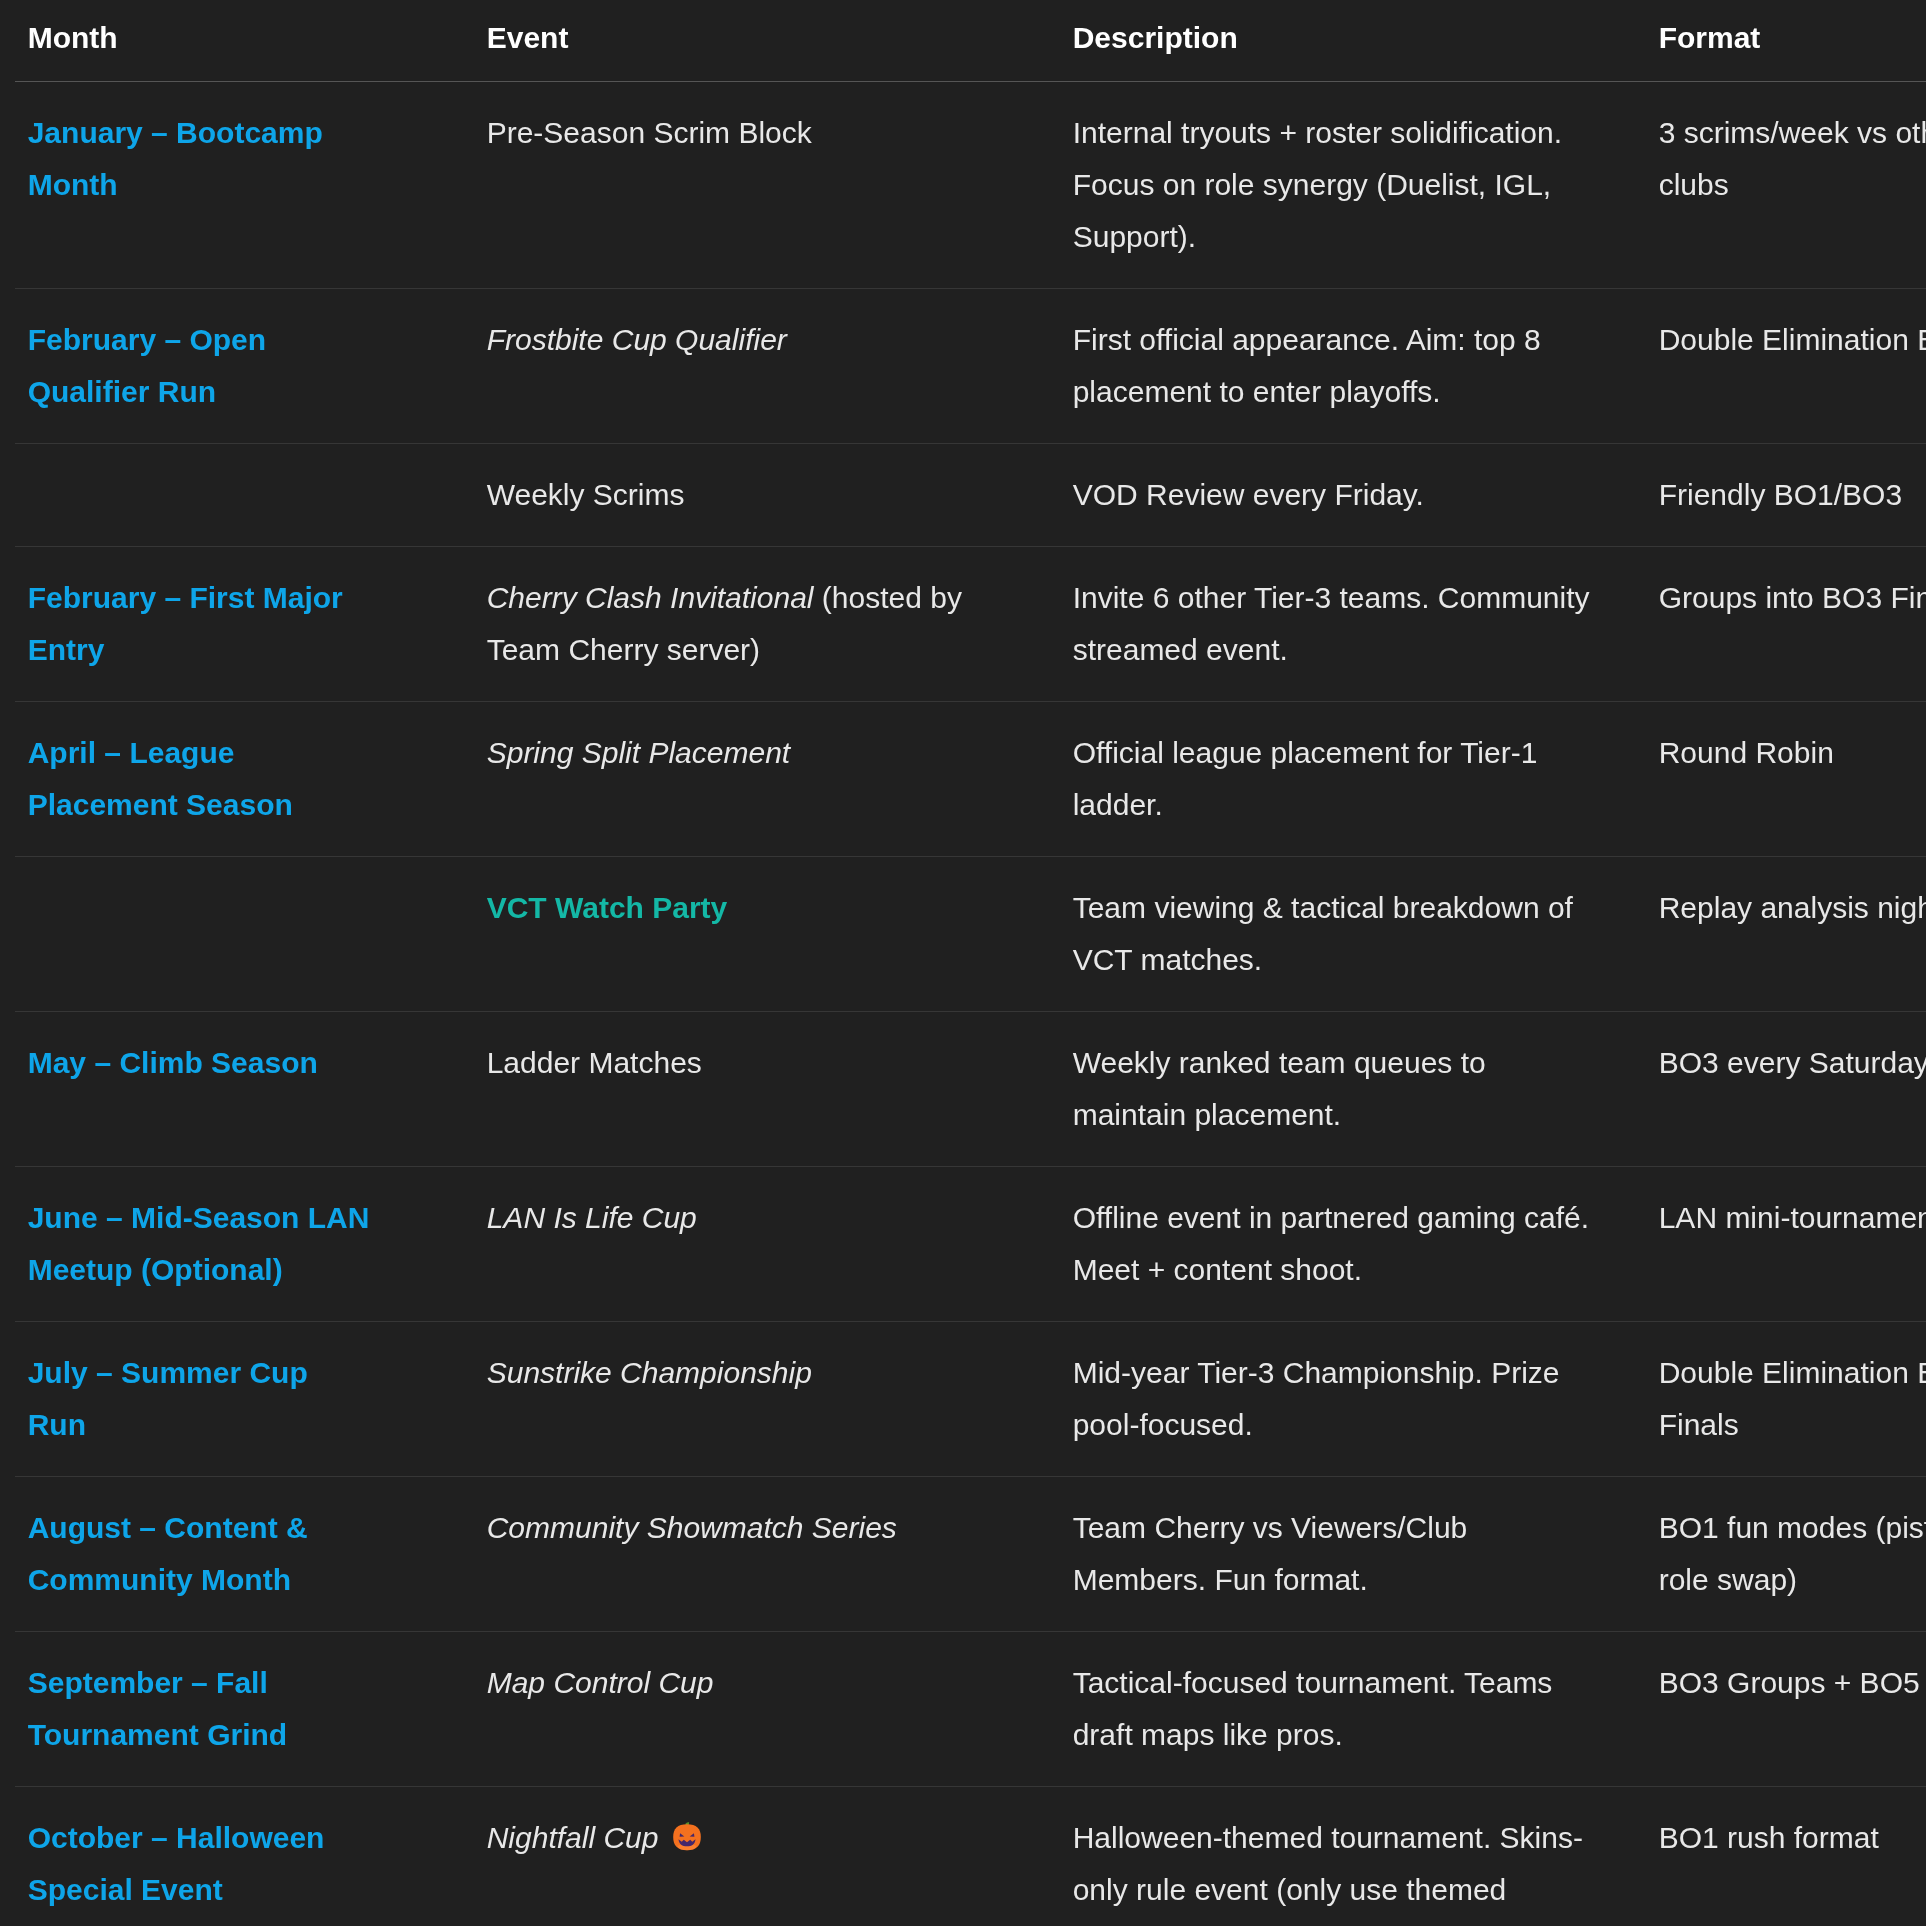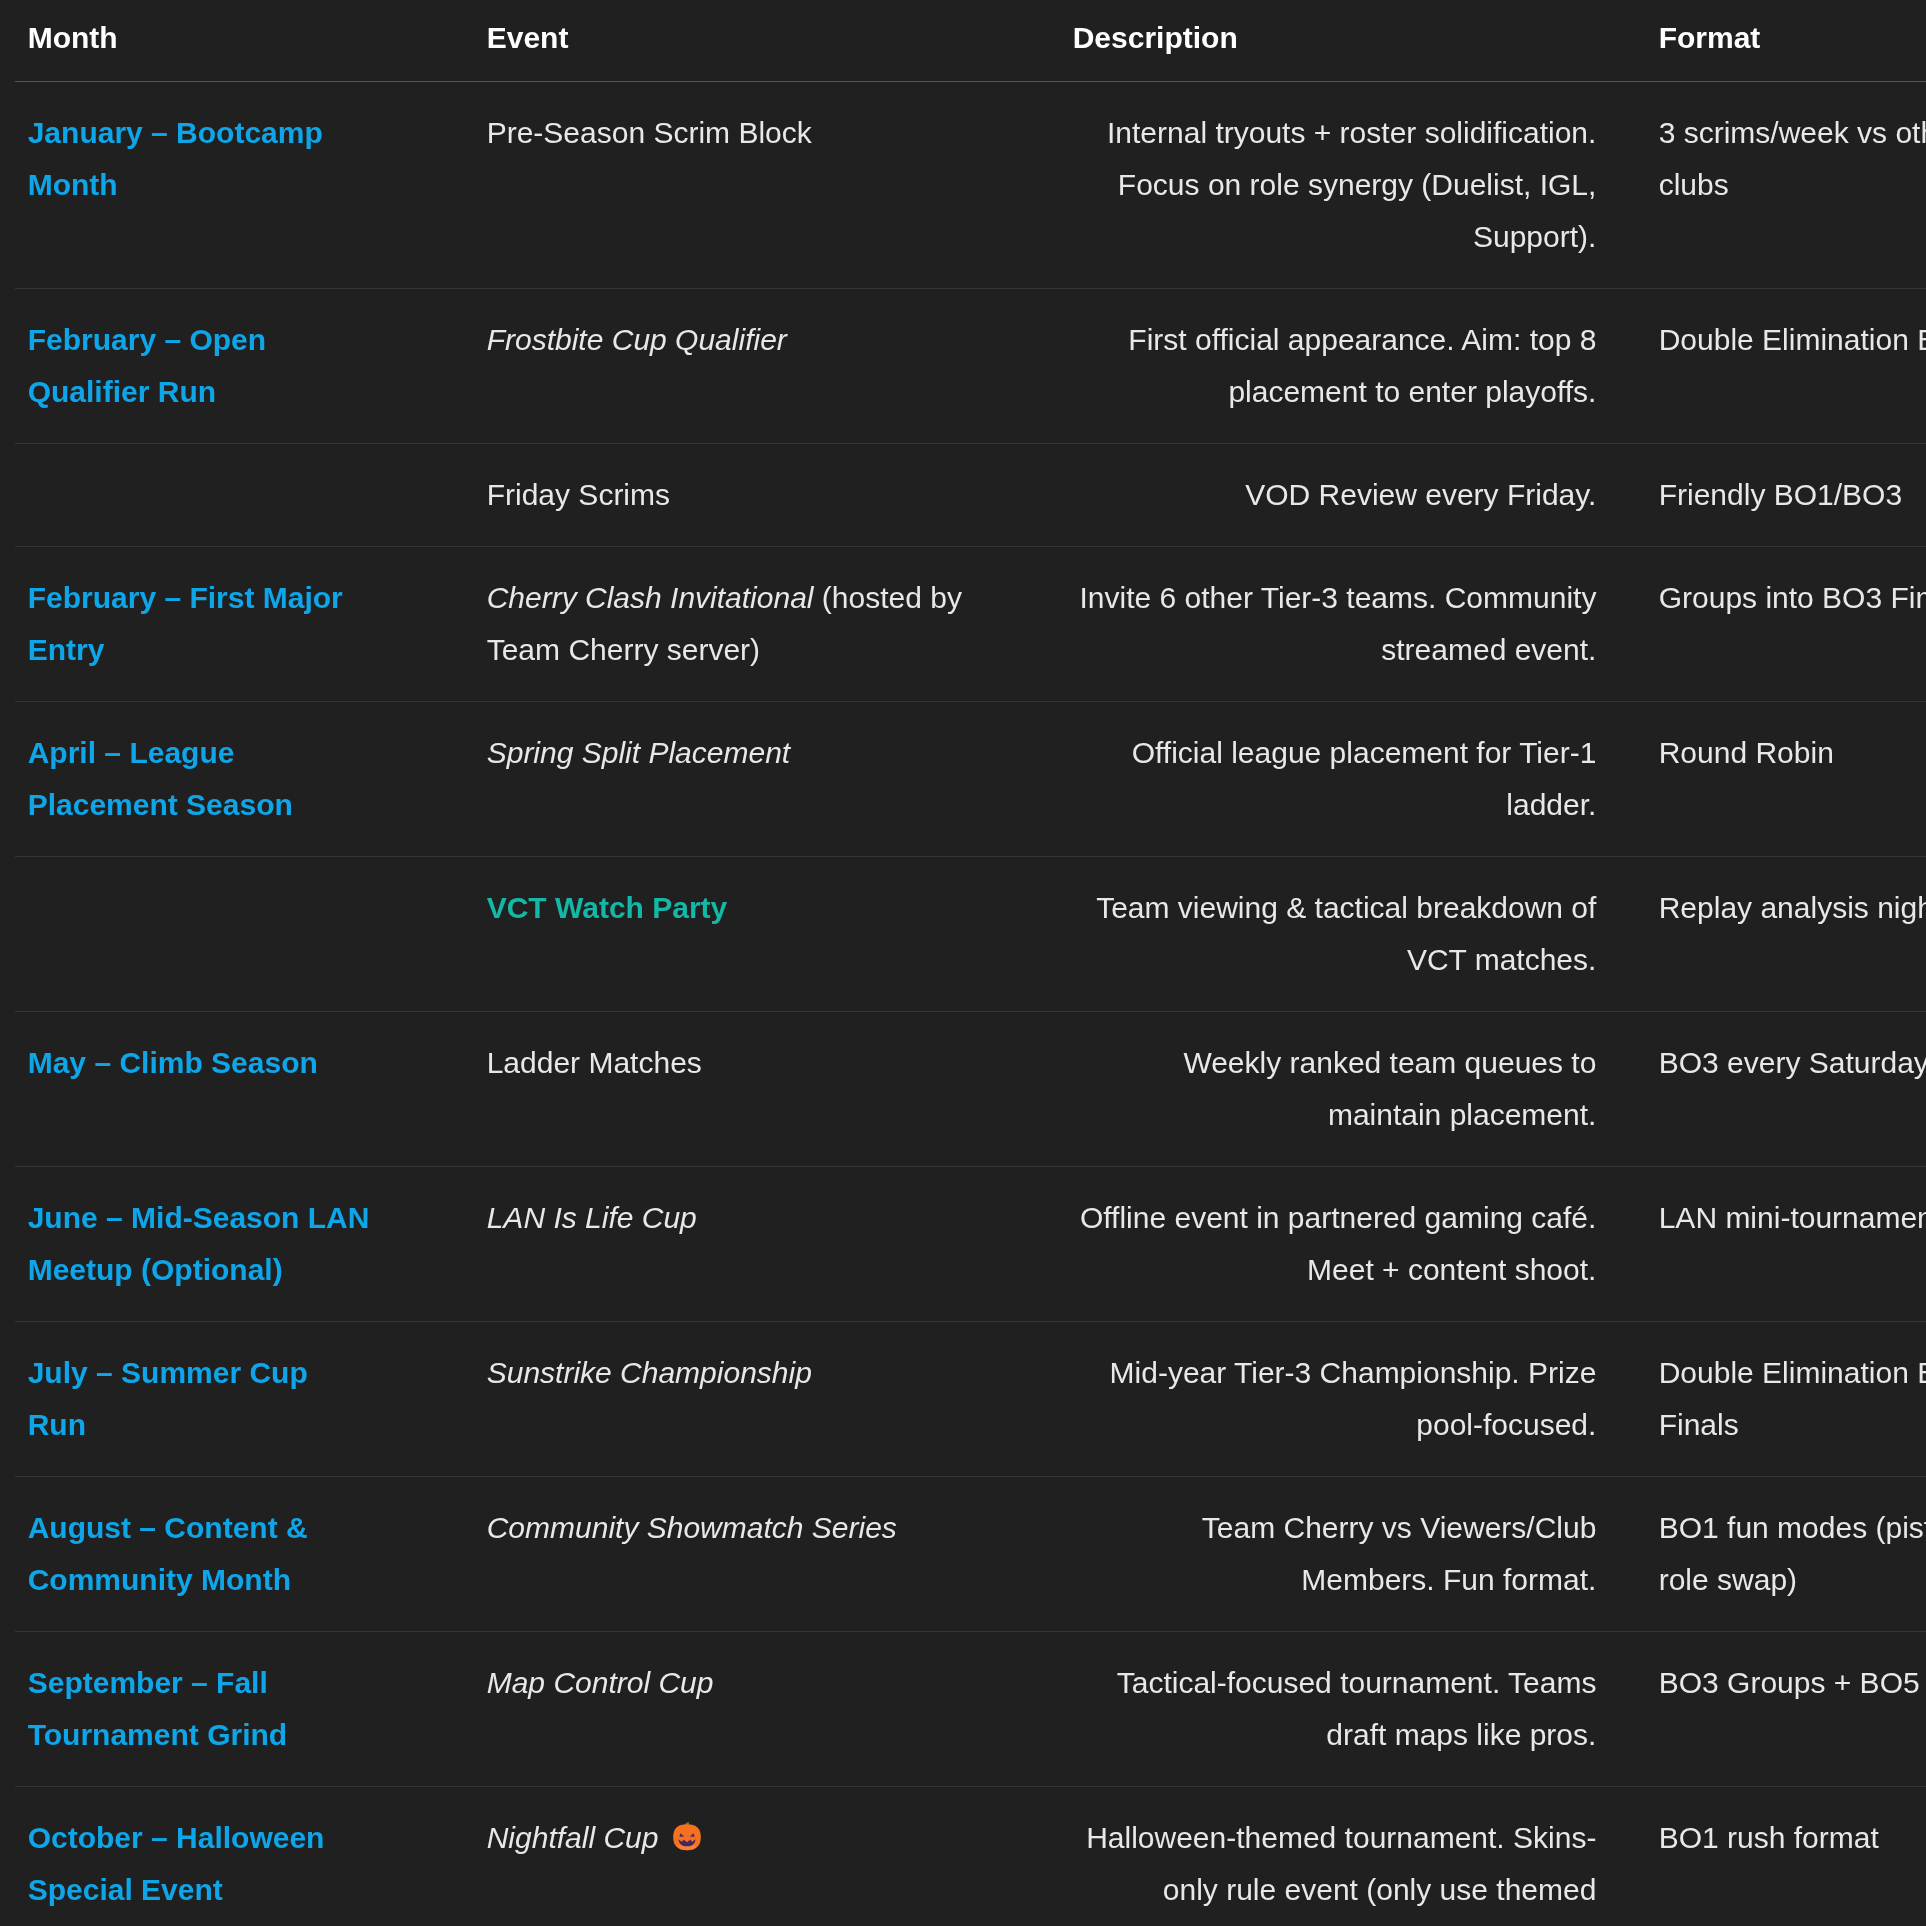--- a/index.html
+++ b/index.html
@@ -39,21 +39,21 @@
     padding: 11.6px 39px 17.7px 12.3px;
     border-bottom: 1.2px solid rgba(255,255,255,0.24);
   }
   td {
     vertical-align: top;
     padding: 25px 39px 25px 12.3px;
     border-bottom: 1.2px solid rgba(255,255,255,0.10);
   }
   td.cell-month  { padding-right: 102px; font-weight: 700; color: #0ea5e9; }
   td.cell-event  { padding-right: 85px; }
-  td.cell-desc   { padding-right: 50px; text-align: right; }
+  td.cell-desc   { padding-right: 50px; }
   td.cell-format { padding-right: 92px; }
   .ev-italic { font-style: italic; }
   .ev-bold   { font-weight: 700; color: #14b8a6; }
   .emoji {
     display: inline-block;
     width: 34px;
     height: 34px;
     vertical-align: -5.4px;
     margin-left: 3.1px;
   }
@@ -87,21 +87,21 @@
             <td class="cell-format">3 scrims/week vs other Tier-3 clubs</td>
           </tr>
           <tr>
             <td class="cell-month">February – Open Qualifier Run</td>
             <td class="cell-event"><span class="ev-italic ">Frostbite Cup Qualifier</span></td>
             <td class="cell-desc">First official appearance. Aim: top 8 placement to enter playoffs.</td>
             <td class="cell-format">Double Elimination BO3</td>
           </tr>
           <tr>
             <td class="cell-month"></td>
-            <td class="cell-event"><span class="">Friday Scrims</span></td>
+            <td class="cell-event"><span class="">Weekly Scrims</span></td>
             <td class="cell-desc">VOD Review every Friday.</td>
             <td class="cell-format">Friendly BO1/BO3</td>
           </tr>
           <tr>
             <td class="cell-month">February – First Major Entry</td>
             <td class="cell-event"><span class="ev-italic ">Cherry Clash Invitational</span><span class=""> (hosted by Team Cherry server)</span></td>
             <td class="cell-desc">Invite 6 other Tier-3 teams. Community streamed event.</td>
             <td class="cell-format">Groups into BO3 Finals</td>
           </tr>
           <tr>

